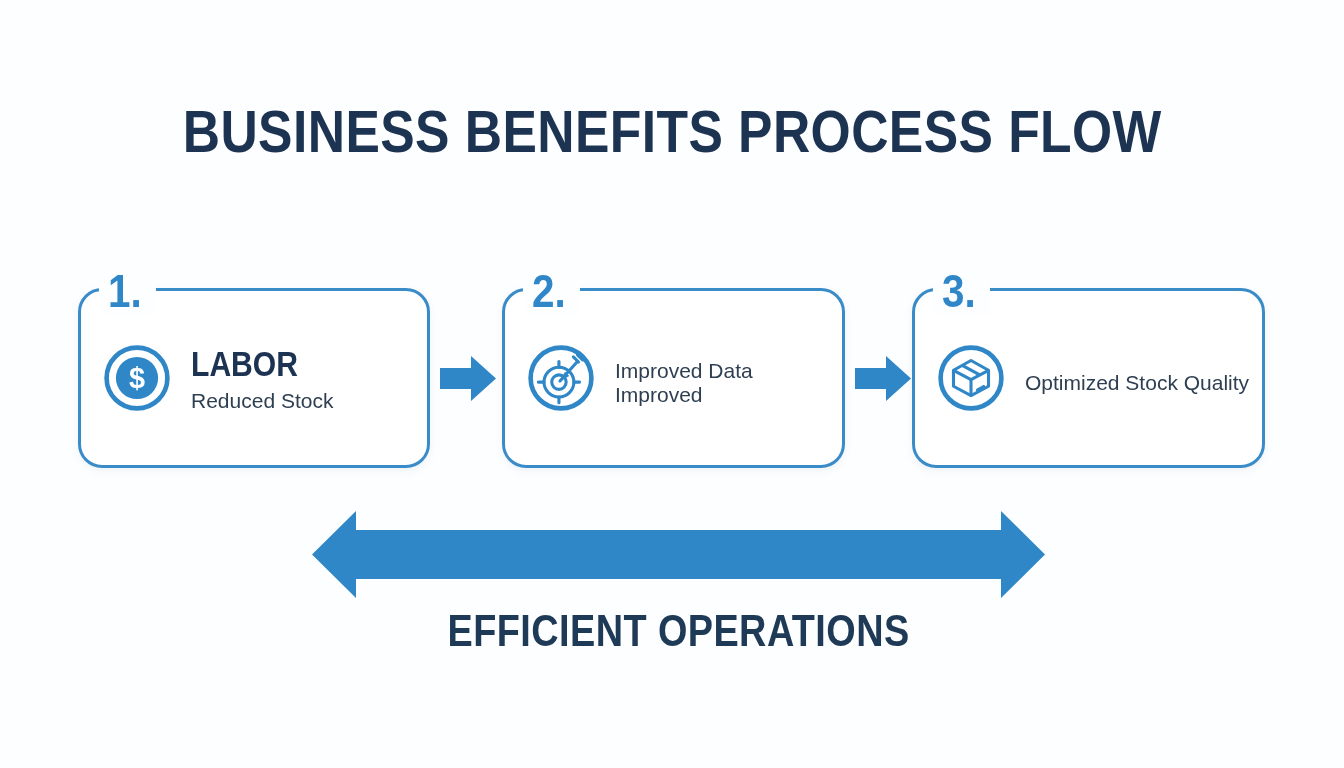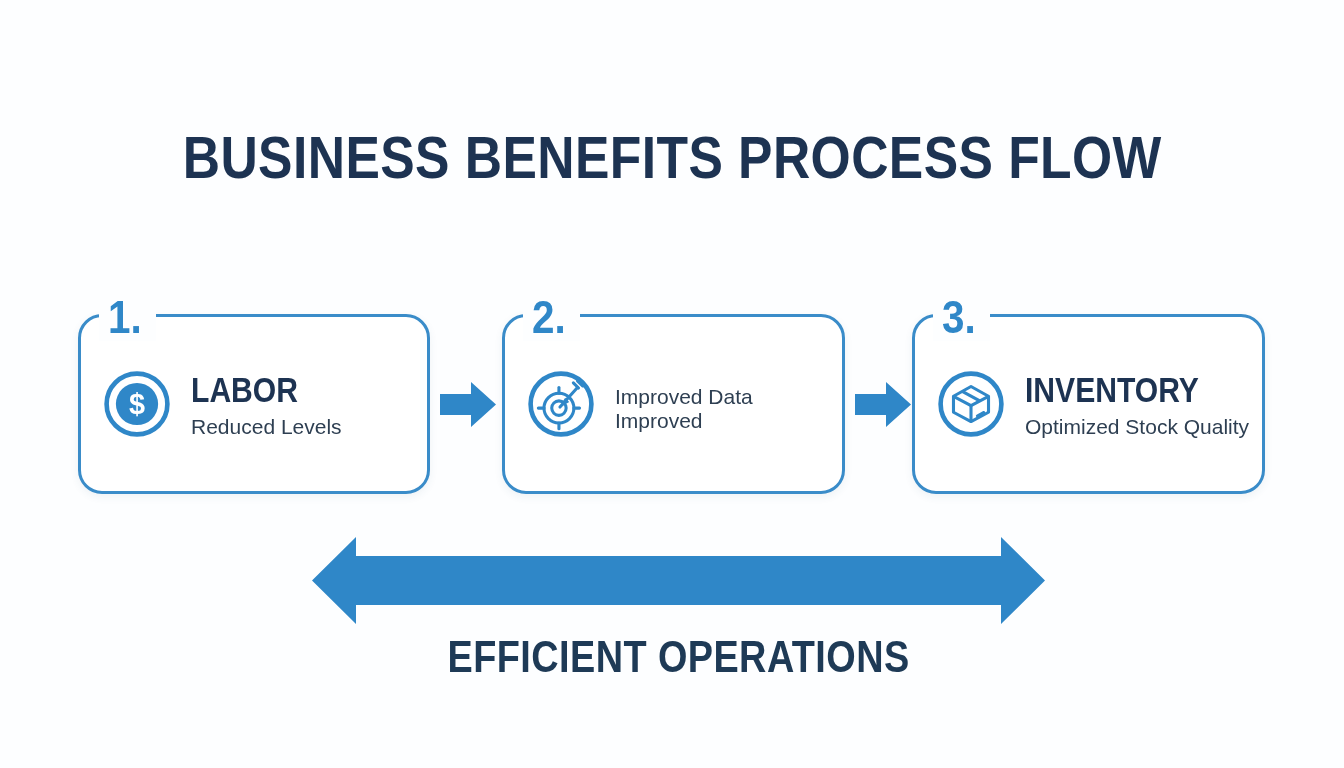--- a/index.html
+++ b/index.html
@@ -4,21 +4,20 @@
 <style>
   * { margin: 0; padding: 0; box-sizing: border-box; }
   html, body { background: #fdfeff; }
   .canvas {
     position: relative;
     width: 1344px;
     height: 704px;
     background: #fdfeff;
     font-family: "Liberation Sans", sans-serif;
     overflow: hidden;
-    margin-top: 26px;
   }
   .cond { display: inline-block; transform: scaleX(0.86); white-space: nowrap; }
   .cond-c { transform-origin: center center; }
   .cond-l { transform-origin: left center; }
 
   .main-title {
     position: absolute;
     left: 0; right: 0; top: 97px;
     text-align: center;
     font-size: 60px;
@@ -99,21 +98,21 @@
 
   <div class="step-card pos-1">
     <span class="step-number"><span class="cond cond-l">1.</span></span>
     <svg class="step-icon" viewBox="0 0 66 66">
       <circle cx="33" cy="33" r="29.5" fill="none" stroke="#2f87c8" stroke-width="4.5"></circle>
       <circle cx="33" cy="33" r="20.5" fill="#2f87c8"></circle>
       <text x="33" y="42.5" text-anchor="middle" font-family="Liberation Sans, sans-serif" font-size="28" font-weight="bold" fill="#ffffff">$</text>
     </svg>
     <div class="step-text">
       <div class="step-title"><span class="cond cond-l">LABOR</span></div>
-      <div class="step-subtitle">Reduced Levels</div>
+      <div class="step-subtitle">Reduced Stock</div>
     </div>
   </div>
 
   <svg class="step-arrow gap-1" viewBox="0 0 56 45">
     <polygon points="0,12 31,12 31,0 56,22.5 31,45 31,33 0,33" fill="#2f87c8"></polygon>
   </svg>
 
   <div class="step-card pos-2">
     <span class="step-number"><span class="cond cond-l">2.</span></span>
     <svg class="step-icon" viewBox="0 0 66 66">
@@ -142,21 +141,20 @@
     <span class="step-number"><span class="cond cond-l">3.</span></span>
     <svg class="step-icon" viewBox="0 0 66 66">
       <circle cx="33" cy="33" r="29.5" fill="none" stroke="#2f87c8" stroke-width="4.5"></circle>
       <path d="M33 16 L50 25.5 L50 41 L33 50 L16 41 L16 25.5 Z" fill="none" stroke="#2f87c8" stroke-width="3" stroke-linejoin="round"></path>
       <path d="M16 25.5 L33 34.5 L50 25.5" fill="none" stroke="#2f87c8" stroke-width="3" stroke-linejoin="round"></path>
       <line x1="33" y1="34.5" x2="33" y2="50" stroke="#2f87c8" stroke-width="3"></line>
       <path d="M24.5 20.7 L41.5 30" fill="none" stroke="#2f87c8" stroke-width="3"></path>
       <line x1="39" y1="44.5" x2="45.5" y2="41" stroke="#2f87c8" stroke-width="2.5" stroke-linecap="round"></line>
     </svg>
     <div class="step-text">
-      <div class="step-title"><span class="cond cond-l">INVENTORY</span></div>
       <div class="step-subtitle">Optimized Stock Quality</div>
     </div>
   </div>
 
   <svg class="double-arrow" viewBox="0 0 733 87">
     <polygon points="0,43.5 44,0 44,19 689,19 689,0 733,43.5 689,87 689,68 44,68 44,87" fill="#2f87c8"></polygon>
   </svg>
 
   <div class="bottom-label"><span class="cond cond-c">EFFICIENT OPERATIONS</span></div>
 

